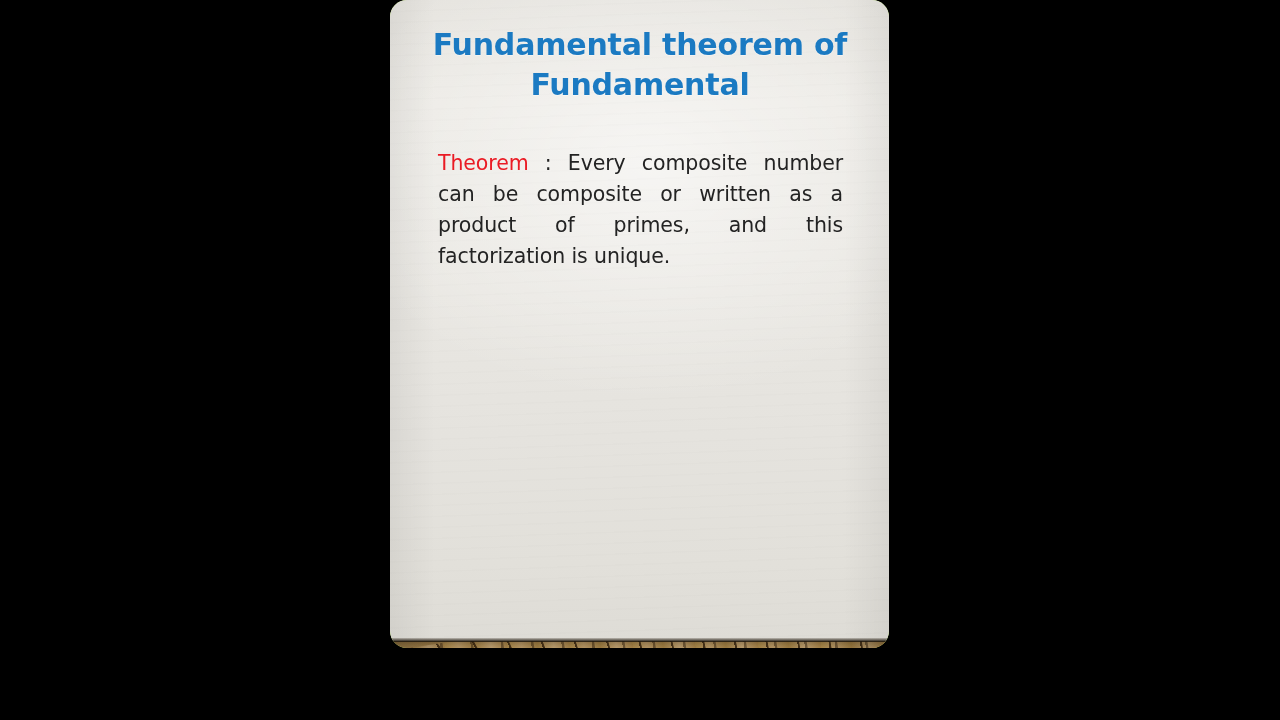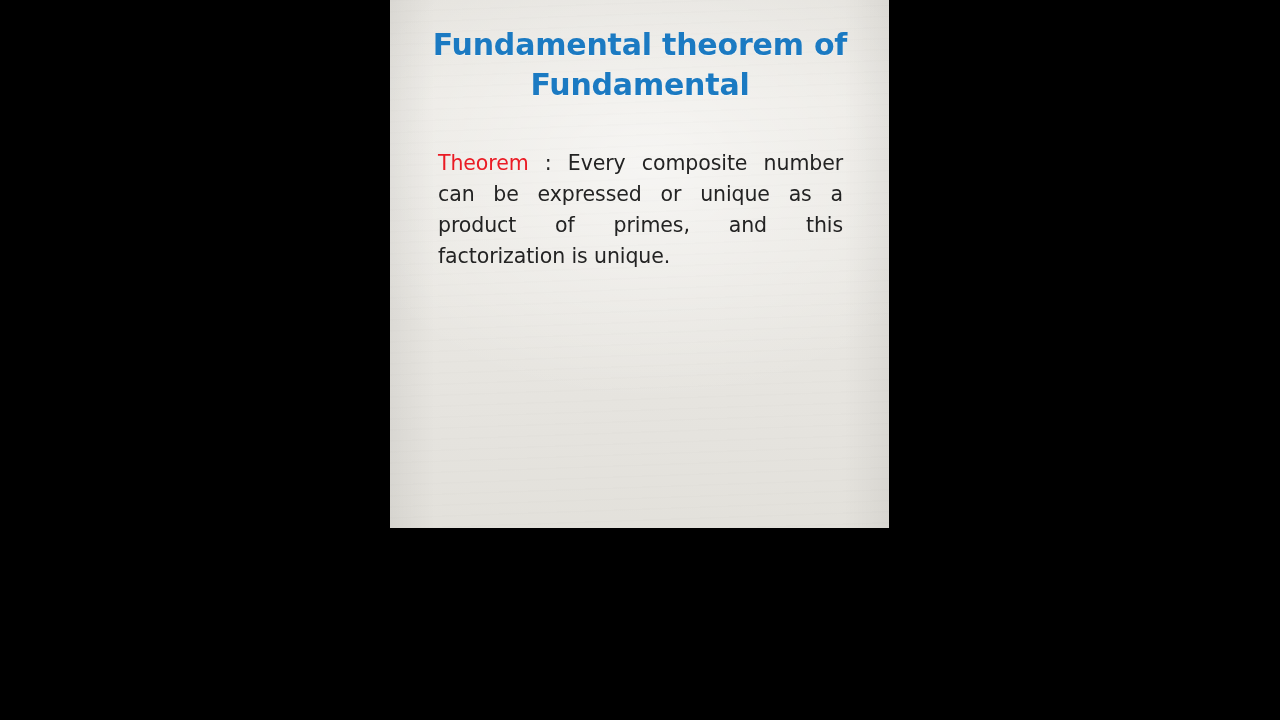--- a/index.html
+++ b/index.html
@@ -32,23 +32,24 @@
   }
   .pillarbox.left  { left: 0;  width: 390px; }
   .pillarbox.right { left: 889px; width: 391px; }
 
   
   .slide-frame {
     position: absolute;
     left: 390px;
     top: 0;
     width: 499px;
-    height: 528px;
+    height: 648px;
     overflow: hidden;
     background: #bef264;
+    border-radius: 17px;
   }
 
   
   .wall {
     position: absolute;
     left: 0;
     top: 0;
     width: 499px;
     height: 641px;
     background:
@@ -251,18 +252,18 @@
     </div>
 
     <div class="slide-content">
 
       <div class="slide-title">
         <div>Fundamental theorem of</div>
         <div>Fundamental</div>
       </div>
 
       <div class="body-block">
-        <p class="body-paragraph"><span class="term-highlight">Theorem</span><span> : </span><span>Every composite number can be expressed or unique as a product of primes, and this factorization is unique.</span></p>
+        <p class="body-paragraph"><span class="term-highlight">Theorem</span><span> : </span><span>Every composite number can be composite or written as a product of primes, and this factorization is unique.</span></p>
       </div>
 
     </div>
   </div>
 </div>
 
 </body></html>

